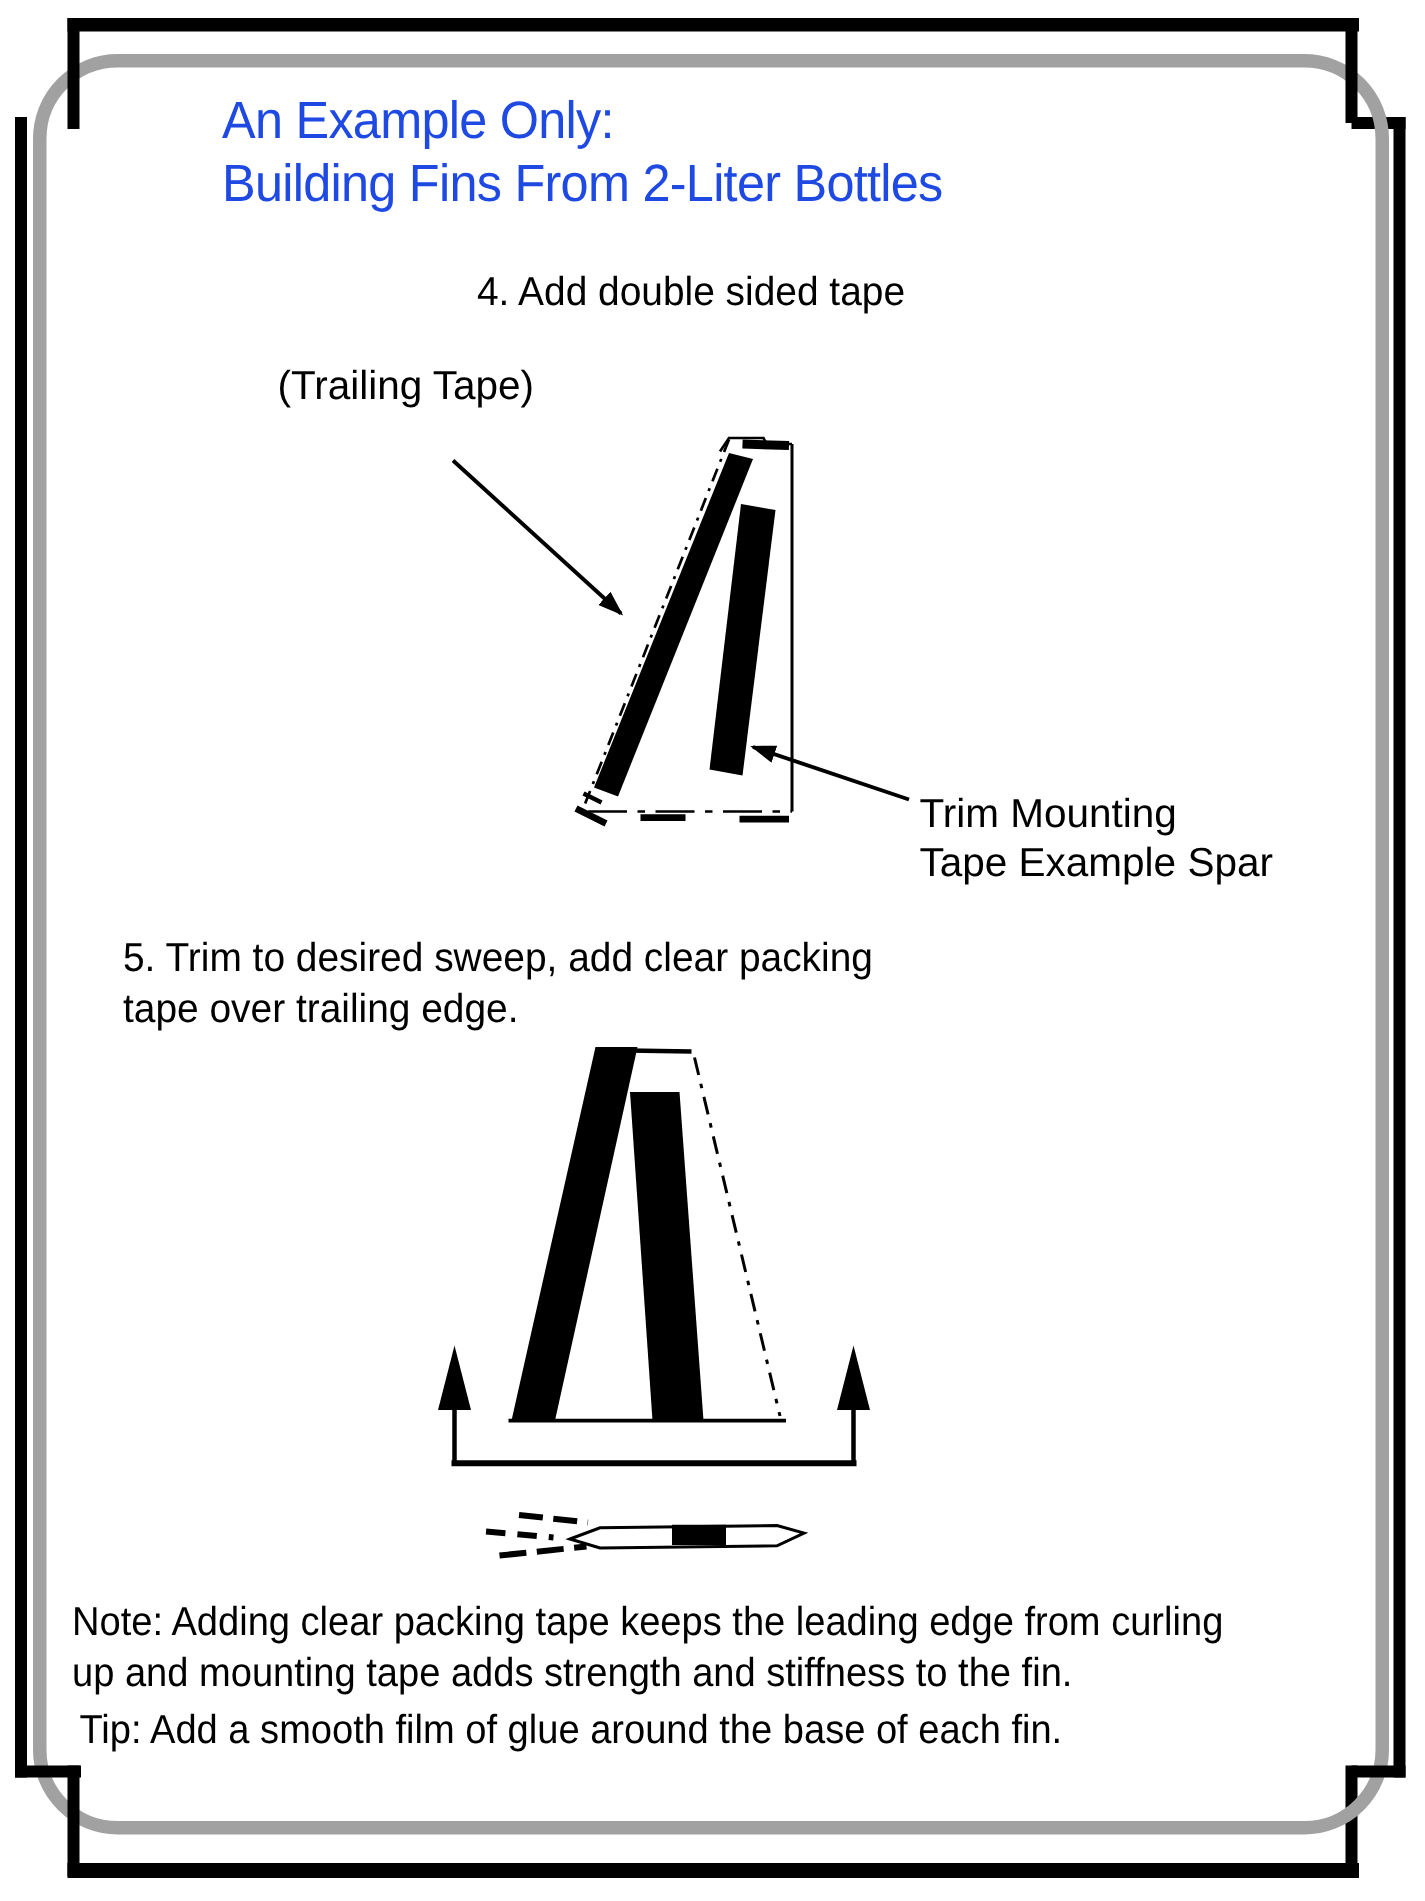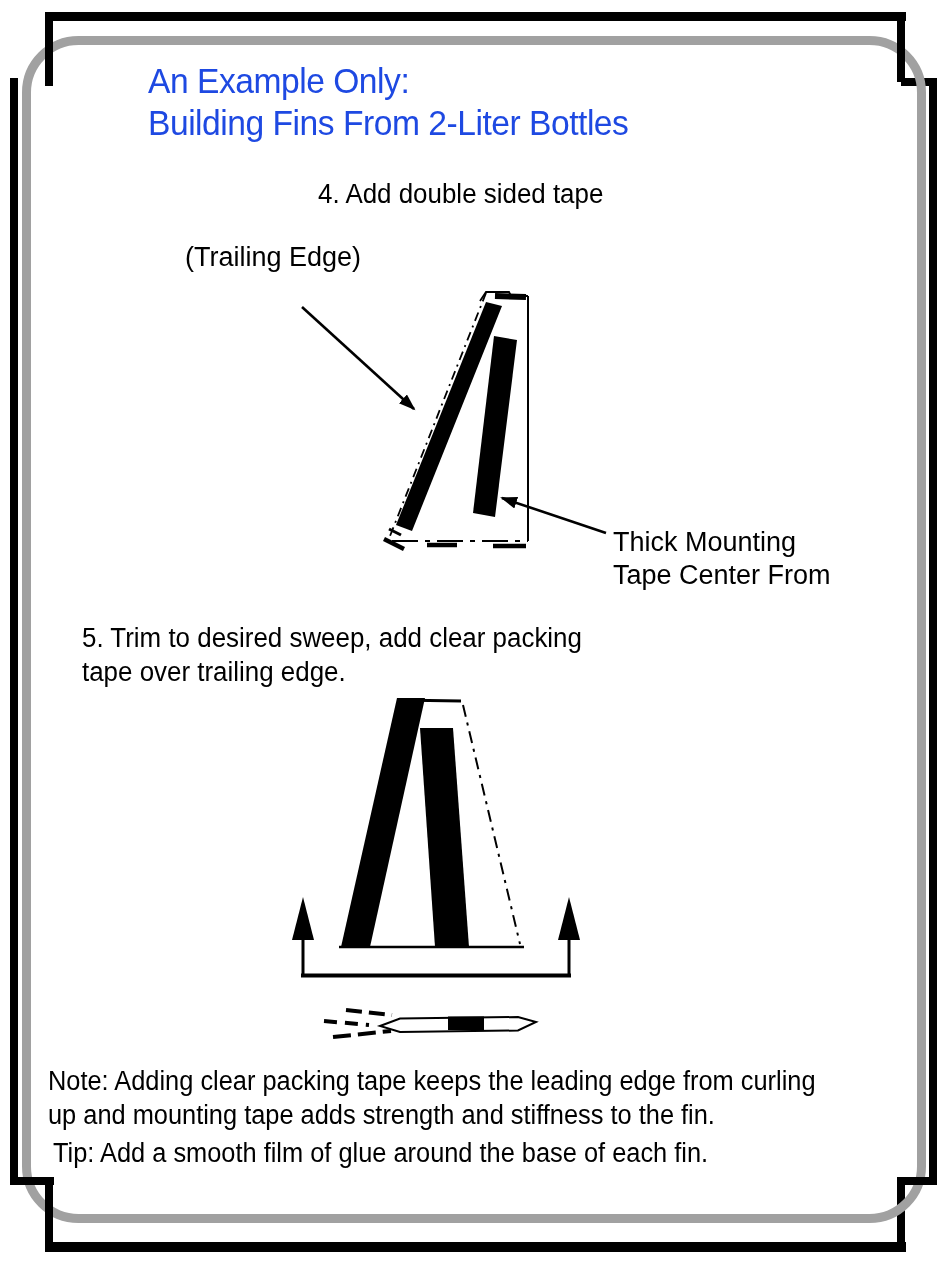--- a/index.html
+++ b/index.html
@@ -106,26 +106,26 @@
   </svg>
 
   <div class="txt title">
     <div>An Example Only:</div>
     <div>Building Fins From 2-Liter Bottles</div>
   </div>
 
   <div class="txt step4">4. Add double sided tape</div>
 
   <div class="txt carpet">
-    <div>(Trailing Edge)</div>
+    <div>(Trailing Tape)</div>
   </div>
 
   <div class="txt mounting">
-    <div>Thick Mounting</div>
-    <div>Tape Center From</div>
+    <div>Trim Mounting</div>
+    <div>Tape Example Spar</div>
   </div>
 
   <div class="txt step5">
     <div>5. Trim to desired sweep, add clear packing</div>
     <div>tape over trailing edge.</div>
   </div>
 
   <div class="txt note">
     <div>Note: Adding clear packing tape keeps the leading edge from curling</div>
     <div>up and mounting tape adds strength and stiffness to the fin.</div>

